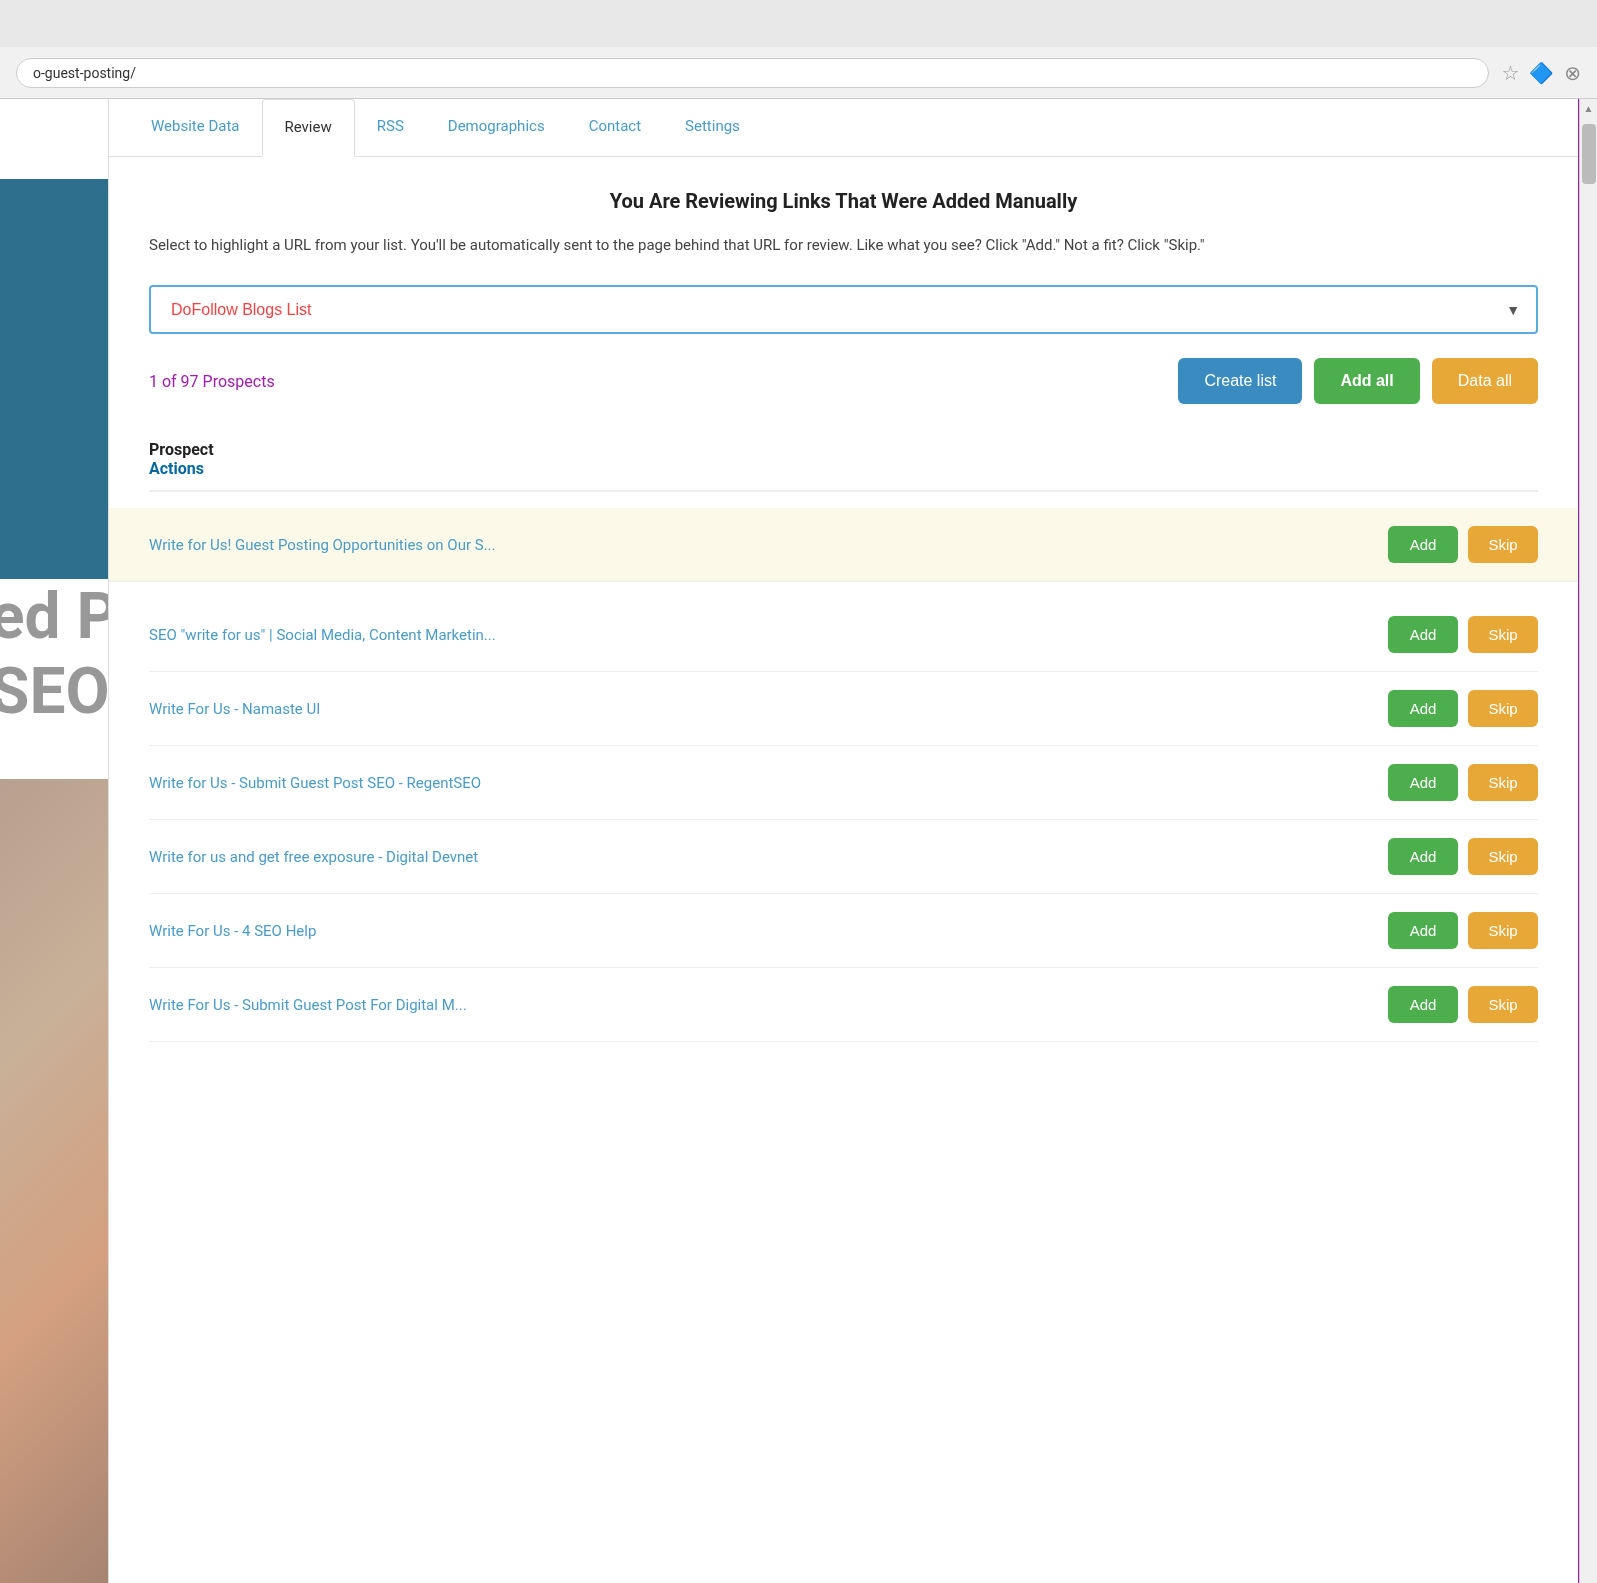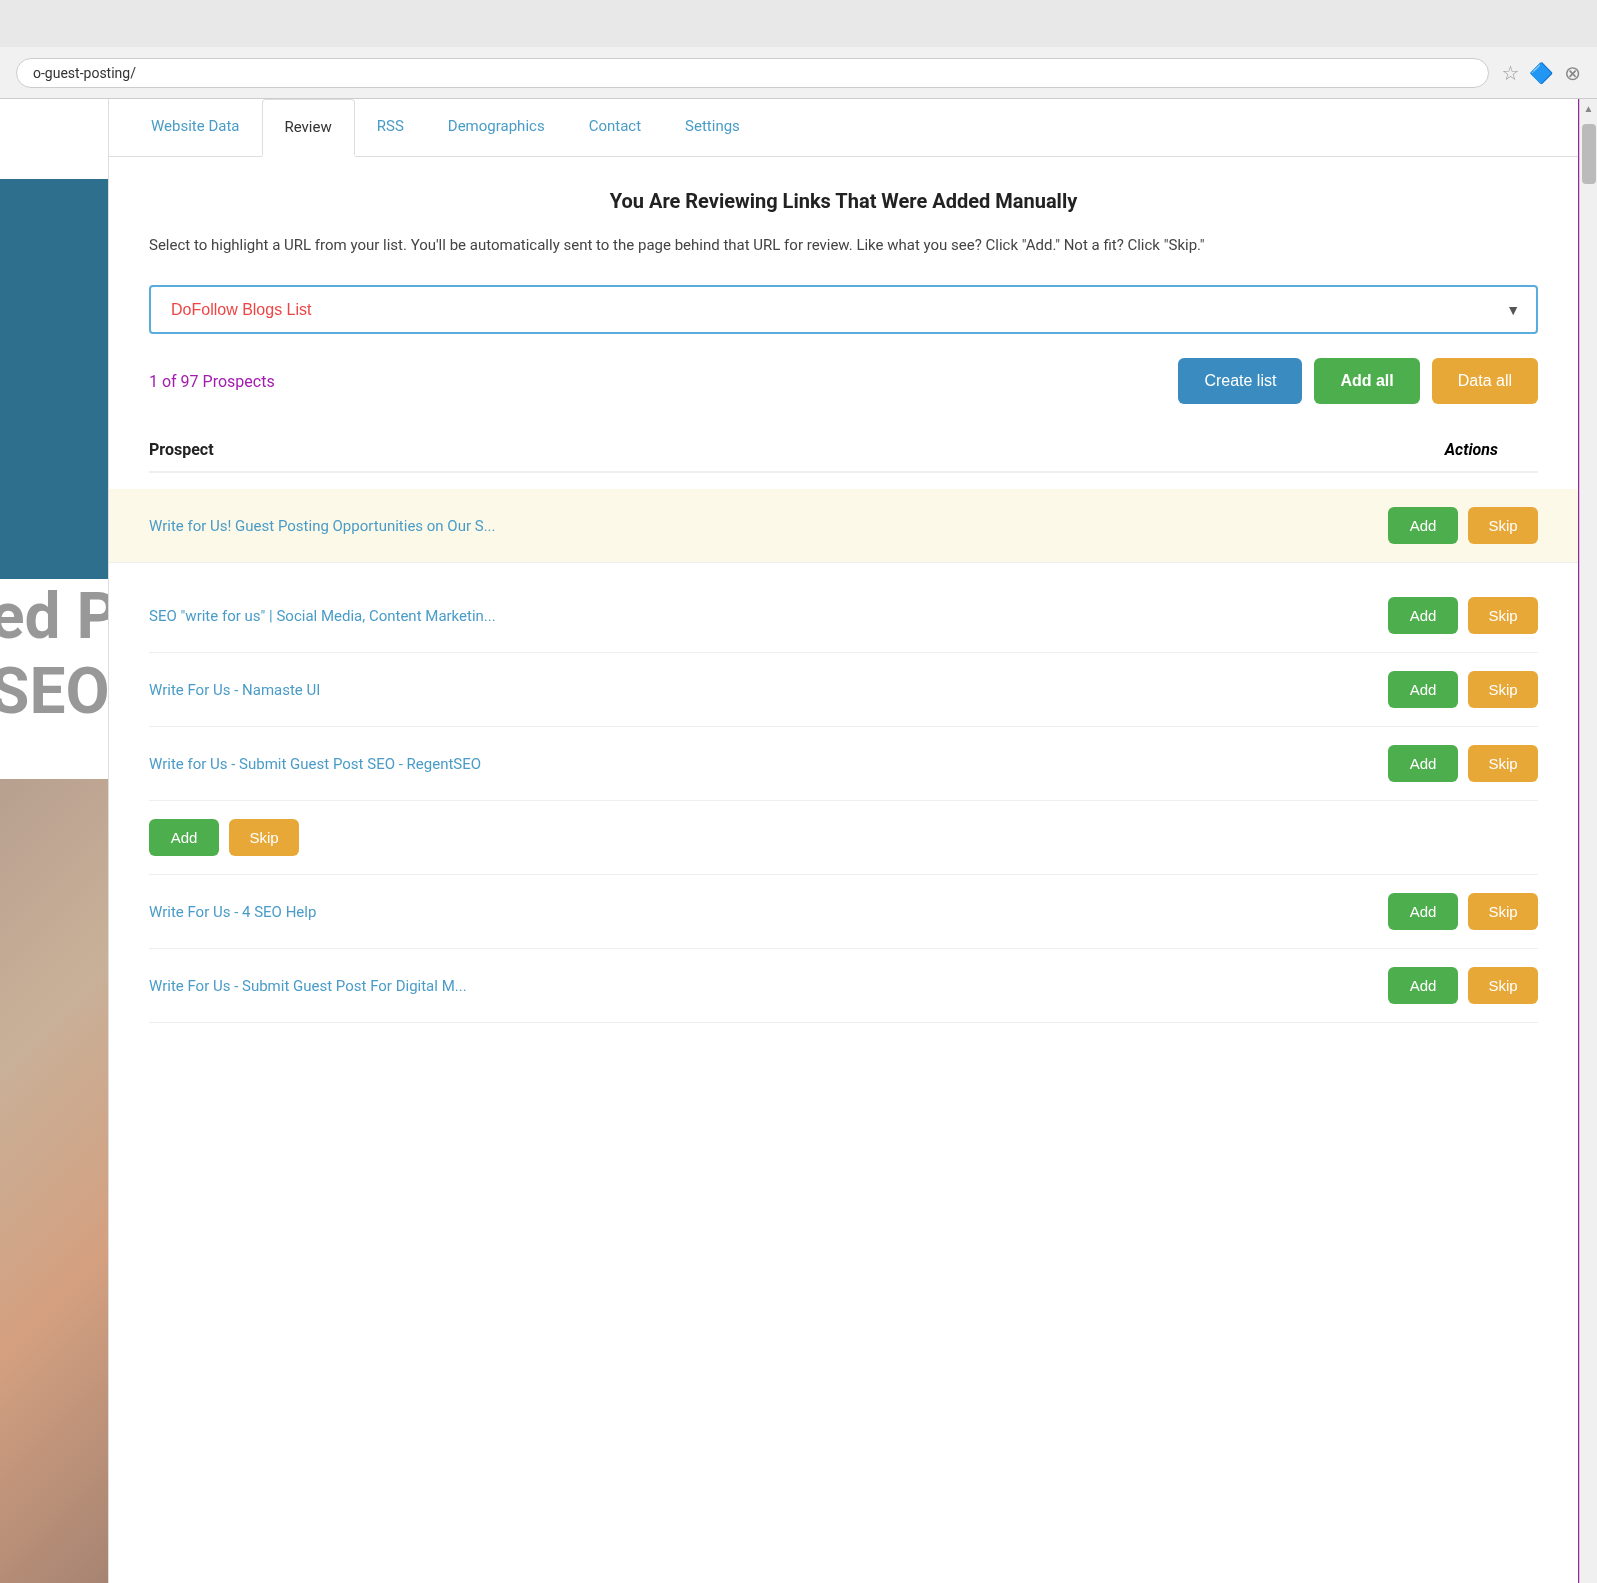--- a/index.html
+++ b/index.html
@@ -215,34 +215,34 @@
       background: #e8a838;
     }
 
     
     .table-header {
       display: flex;
       justify-content: space-between;
       padding: 12px 0;
       border-bottom: 2px solid #eee;
       margin-bottom: 0;
+      flex-direction: column;
     }
 
     .col-prospect {
       font-size: 16px;
       font-weight: bold;
       color: #222;
     }
 
     .col-actions {
       font-size: 16px;
       font-weight: bold;
-      color: #000000;
+      color: #0369a1;
       margin-right: 40px;
-      font-style: italic;
     }
 
     .prospect-row {
       display: flex;
       align-items: center;
       justify-content: space-between;
       padding: 18px 0;
       border-bottom: 1px solid #eee;
     }
 
@@ -419,20 +419,21 @@
             </div>
           </div>
           <div class="prospect-row">
             <a class="prospect-link" href="#">Write for Us - Submit Guest Post SEO - RegentSEO</a>
             <div class="row-buttons">
               <button class="btn-sm btn-sm-green">Add</button>
               <button class="btn-sm btn-sm-orange">Skip</button>
             </div>
           </div>
           <div class="prospect-row">
+            <a class="prospect-link" href="#">Write for us and get free exposure - Digital Devnet</a>
             <div class="row-buttons">
               <button class="btn-sm btn-sm-green">Add</button>
               <button class="btn-sm btn-sm-orange">Skip</button>
             </div>
           </div>
           <div class="prospect-row">
             <a class="prospect-link" href="#">Write For Us - 4 SEO Help</a>
             <div class="row-buttons">
               <button class="btn-sm btn-sm-green">Add</button>
               <button class="btn-sm btn-sm-orange">Skip</button>

